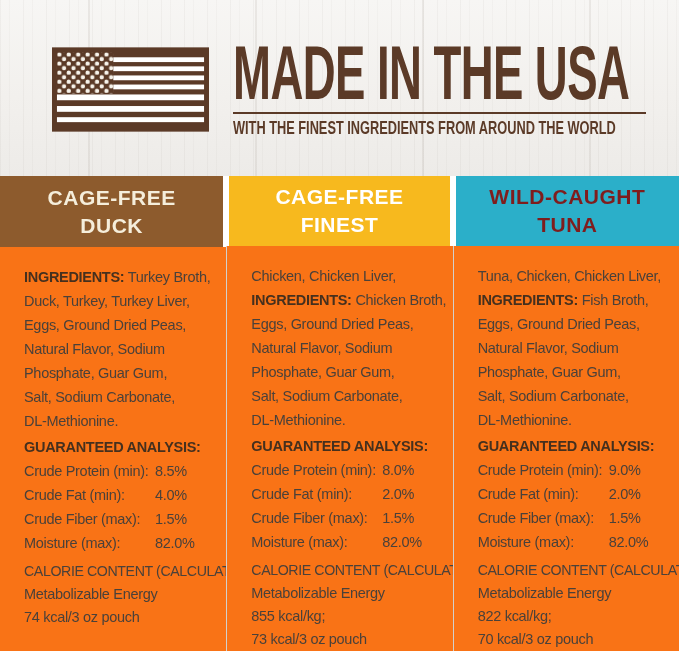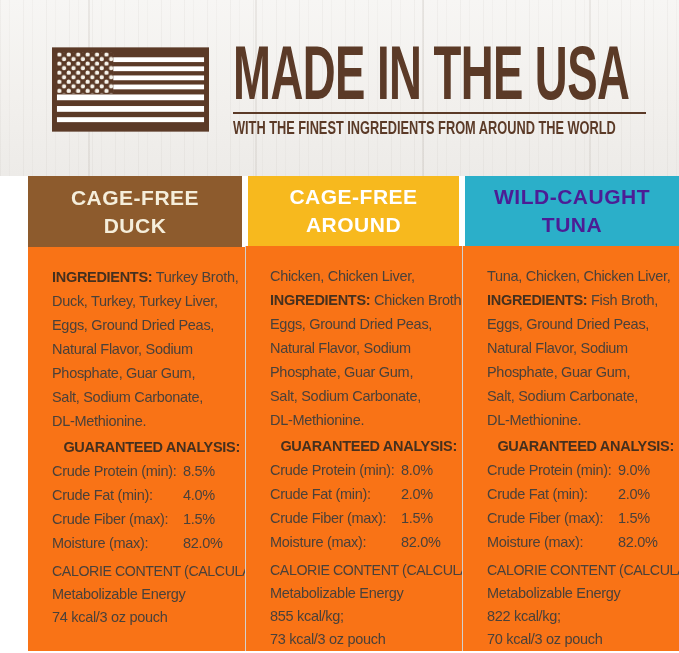--- a/index.html
+++ b/index.html
@@ -30,38 +30,38 @@
     transform:scaleX(0.60);transform-origin:left center;
   }
   .rule{width:413px;height:2px;background:var(--brown);margin-top:0;}
   .subtitle{
     margin-top:5px;font-weight:bold;font-size:17.5px;line-height:18px;color:var(--brown);
     white-space:nowrap;letter-spacing:0px;
     transform:scaleX(0.73);transform-origin:left center;
   }
 
   
-  .columns{display:flex;width:679px;height:475px;background:#fff;padding-left:28px;}
+  .columns{display:flex;width:679px;height:475px;background:#fff;}
   .column{flex:1 1 0;display:flex;flex-direction:column;min-width:0;}
   .bar{
     height:71px;display:flex;flex-direction:column;align-items:center;justify-content:center;
     font-weight:bold;font-size:21px;line-height:28px;letter-spacing:0.5px;text-align:center;
   }
   .column[data-col="0"] .bar{margin-right:3px;}
   .column[data-col="1"] .bar{margin:0 3px;}
   .column[data-col="2"] .bar{margin-left:3px;}
   .col-body{
     flex:1;background:#f97316;padding:18px 5px 0 24px;color:var(--body);
     font-size:14.5px;letter-spacing:-0.3px;
   }
   .column[data-col="1"] .col-body,
   .column[data-col="2"] .col-body{border-left:1px solid var(--divider);}
   .ing-line{line-height:24px;white-space:nowrap;}
   .b{font-weight:bold;color:var(--bold);}
-  .ga-head{margin-top:2px;line-height:24px;font-weight:bold;color:var(--bold);white-space:nowrap;text-align:right;}
+  .ga-head{margin-top:2px;line-height:24px;font-weight:bold;color:var(--bold);white-space:nowrap;}
   .ga-row{display:flex;line-height:24px;white-space:nowrap;}
   .ga-label{width:131px;flex:none;}
   .cal-head{margin-top:4px;line-height:24px;white-space:nowrap;letter-spacing:-0.4px;font-size:14.2px;}
   .cal-line{line-height:23px;white-space:nowrap;}
 </style>
 </head>
 <body>
 
 <div class="poster">
 
@@ -131,21 +131,21 @@
 
         <div class="cal-head">CALORIE CONTENT (CALCULATED):</div>
         <div class="cal-line">Metabolizable Energy</div>
         <div class="cal-line">74 kcal/3 oz pouch</div>
       </div>
     </div>
 
     <div class="column" data-col="1">
       <div class="bar" style="background: rgb(247, 185, 30); color: rgb(255, 255, 255);">
         <div>CAGE-FREE</div>
-        <div>AROUND</div>
+        <div>FINEST</div>
       </div>
       <div class="col-body">
         <div class="ing-line">Chicken, Chicken Liver,</div>
         <div class="ing-line"><span class="b">INGREDIENTS:</span> <span>Chicken Broth,</span></div>
         <div class="ing-line">Eggs, Ground Dried Peas,</div>
         <div class="ing-line">Natural Flavor, Sodium</div>
         <div class="ing-line">Phosphate, Guar Gum,</div>
         <div class="ing-line">Salt, Sodium Carbonate,</div>
         <div class="ing-line">DL-Methionine.</div>
 
@@ -168,21 +168,21 @@
           </div>
 
         <div class="cal-head">CALORIE CONTENT (CALCULATED):</div>
         <div class="cal-line">Metabolizable Energy</div>
         <div class="cal-line">855 kcal/kg;</div>
         <div class="cal-line">73 kcal/3 oz pouch</div>
       </div>
     </div>
 
     <div class="column" data-col="2">
-      <div class="bar" style="background: rgb(43, 175, 201); color: #4c1d95; text-align: center;">
+      <div class="bar" style="background: rgb(43, 175, 201); color: #7f1d1d; text-align: center;">
         <div>WILD-CAUGHT</div>
         <div>TUNA</div>
       </div>
       <div class="col-body">
         <div class="ing-line">Tuna, Chicken, Chicken Liver,</div>
         <div class="ing-line"><span class="b">INGREDIENTS:</span> <span>Fish Broth,</span></div>
         <div class="ing-line">Eggs, Ground Dried Peas,</div>
         <div class="ing-line">Natural Flavor, Sodium</div>
         <div class="ing-line">Phosphate, Guar Gum,</div>
         <div class="ing-line">Salt, Sodium Carbonate,</div>

